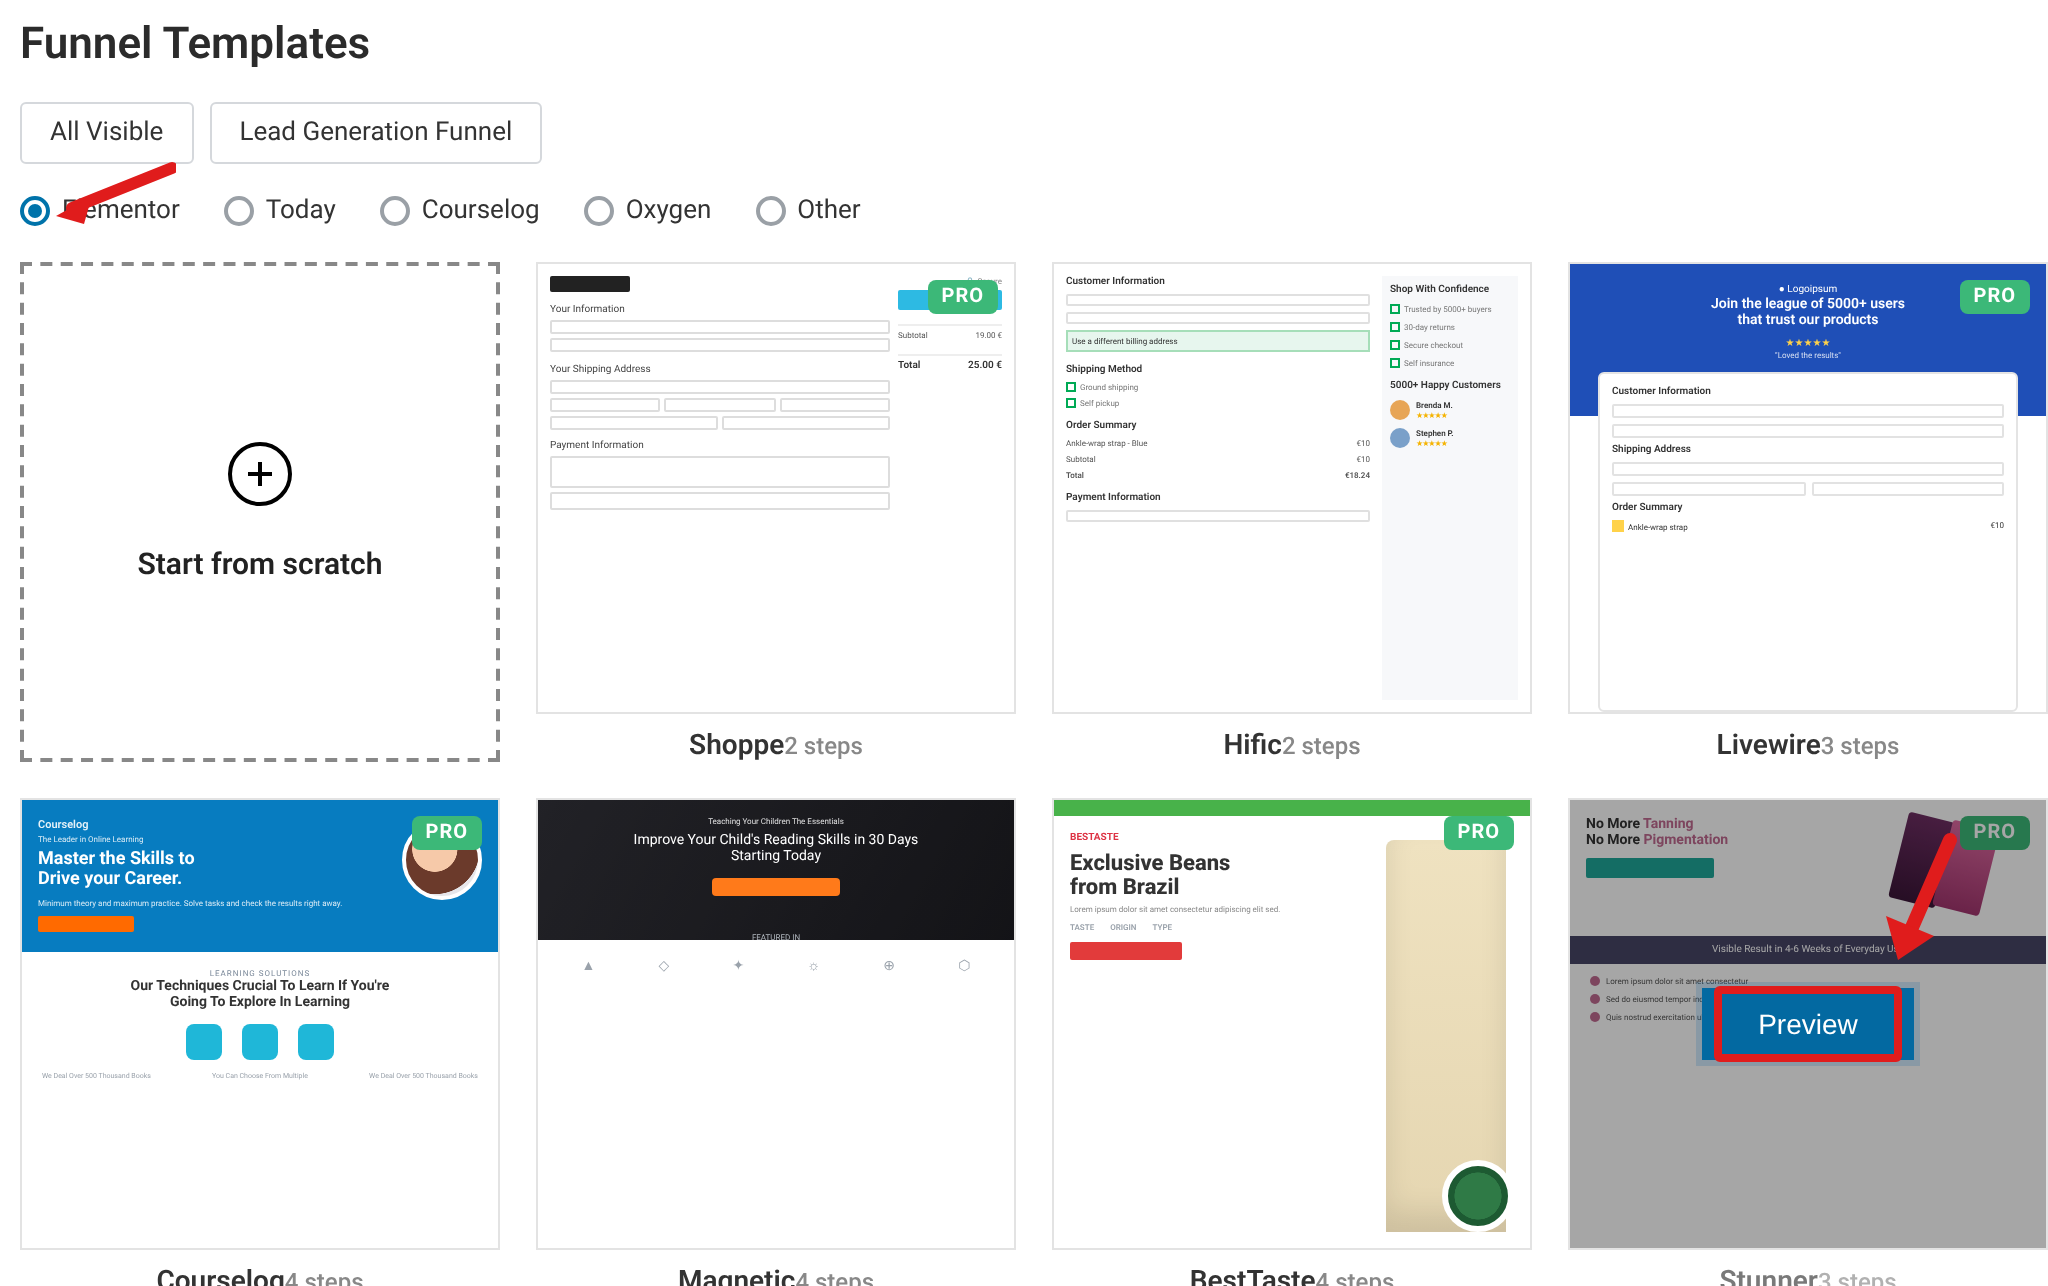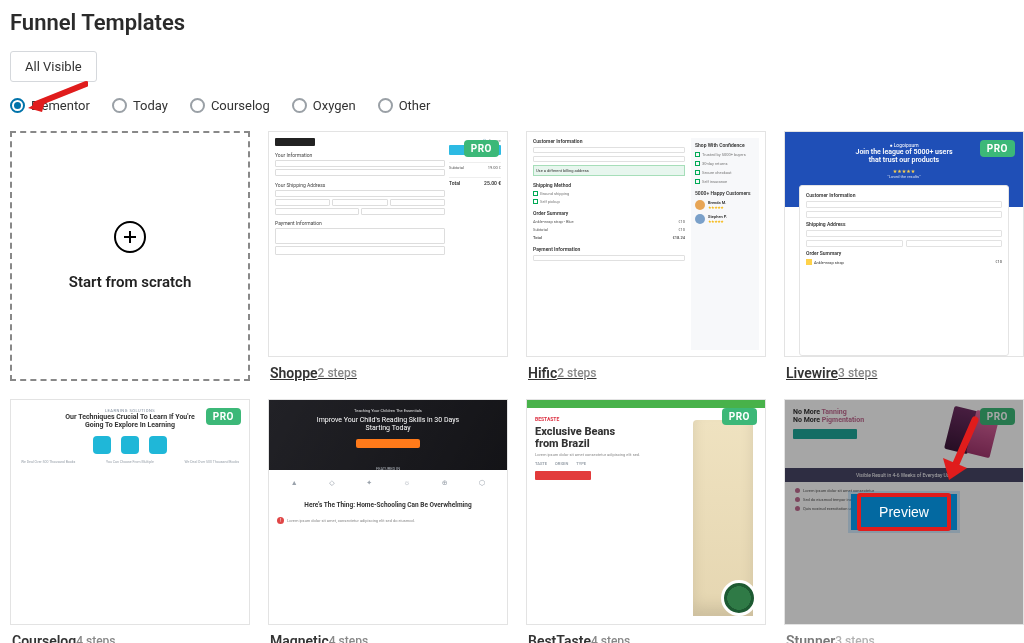--- a/index.html
+++ b/index.html
@@ -116,23 +116,22 @@
     width: 2px; transform: translateX(-50%);
   }
   .scratch-label {
     font-size: 15px;
     font-weight: 600;
     color: #222;
   }
   .card-footer {
     padding: 8px 2px 0 2px;
     display: flex;
-    justify-content: flex-start;
+    justify-content: center;
     align-items: center;
-    text-decoration: underline;
   }
   .card-title {
     font-size: 14px;
     font-weight: 600;
     color: #333;
   }
   .card-steps {
     font-size: 12px;
     color: #888;
     font-weight: 500;
@@ -276,20 +275,21 @@
   .tpl-stunner .li .d{width:5px;height:5px;border-radius:50%;background:#c16b91;}
   .tpl-stunner .cta2{background:#ff8a1f;height:10px;width:80px;margin:4px auto 0;}
 </style>
 </head>
 <body>
 
 <h1 class="page-title">Funnel Templates</h1>
 
 <div class="tabs">
   <div class="tab">All Visible</div>
+  <div class="tab">Lead Generation Funnel</div>
 </div>
 
 <div class="builders">
   <label class="builder">
     <span class="radio checked"></span>
     <span>Elementor</span>
   </label>
   <label class="builder">
     <span class="radio"></span>
     <span>Today</span>
@@ -453,20 +453,30 @@
       <span class="pro-badge">PRO</span>
     </div>
     <div class="card-footer">
       <span class="card-title">Livewire</span>
       <span class="card-steps">3 steps</span>
     </div>
   </div>
 
   <div class="card">
     <div class="thumb tpl-courselog">
+      <div class="hero">
+        <div class="herotxt">
+          <div class="logo">Courselog</div>
+          <div class="tagline">The Leader in Online Learning</div>
+          <div class="h1">Master the Skills to<br>Drive your Career.</div>
+          <div class="sub">Minimum theory and maximum practice. Solve tasks and check the results right away.</div>
+          <div class="cta"></div>
+        </div>
+        <div class="photo"></div>
+      </div>
       <div class="body">
         <div class="lbl">LEARNING SOLUTIONS</div>
         <div class="h2">Our Techniques Crucial To Learn If You're<br>Going To Explore In Learning</div>
         <div class="pills">
             <div class="pill"></div>
             <div class="pill"></div>
             <div class="pill"></div>
           </div>
         <div class="foot">
             <span>We Deal Over 500 Thousand Books</span>
@@ -491,27 +501,20 @@
       </div>
       <div class="flab">FEATURED IN</div>
       <div class="feat">
           <span>▲</span>
           <span>◇</span>
           <span>✦</span>
           <span>☼</span>
           <span>⊕</span>
           <span>⬡</span>
         </div>
-      <div class="body">
-        <div class="h2">Here's The Thing: Home-Schooling Can Be Overwhelming</div>
-        <div class="warn">
-            <span class="dot">!</span>
-            <span>Lorem ipsum dolor sit amet, consectetur adipiscing elit sed do eiusmod.</span>
-          </div>
-      </div>
     </div>
     <div class="card-footer">
       <span class="card-title">Magnetic</span>
       <span class="card-steps">4 steps</span>
     </div>
   </div>
 
   <div class="card">
     <div class="thumb tpl-besttaste">
       <div class="nav"></div>

